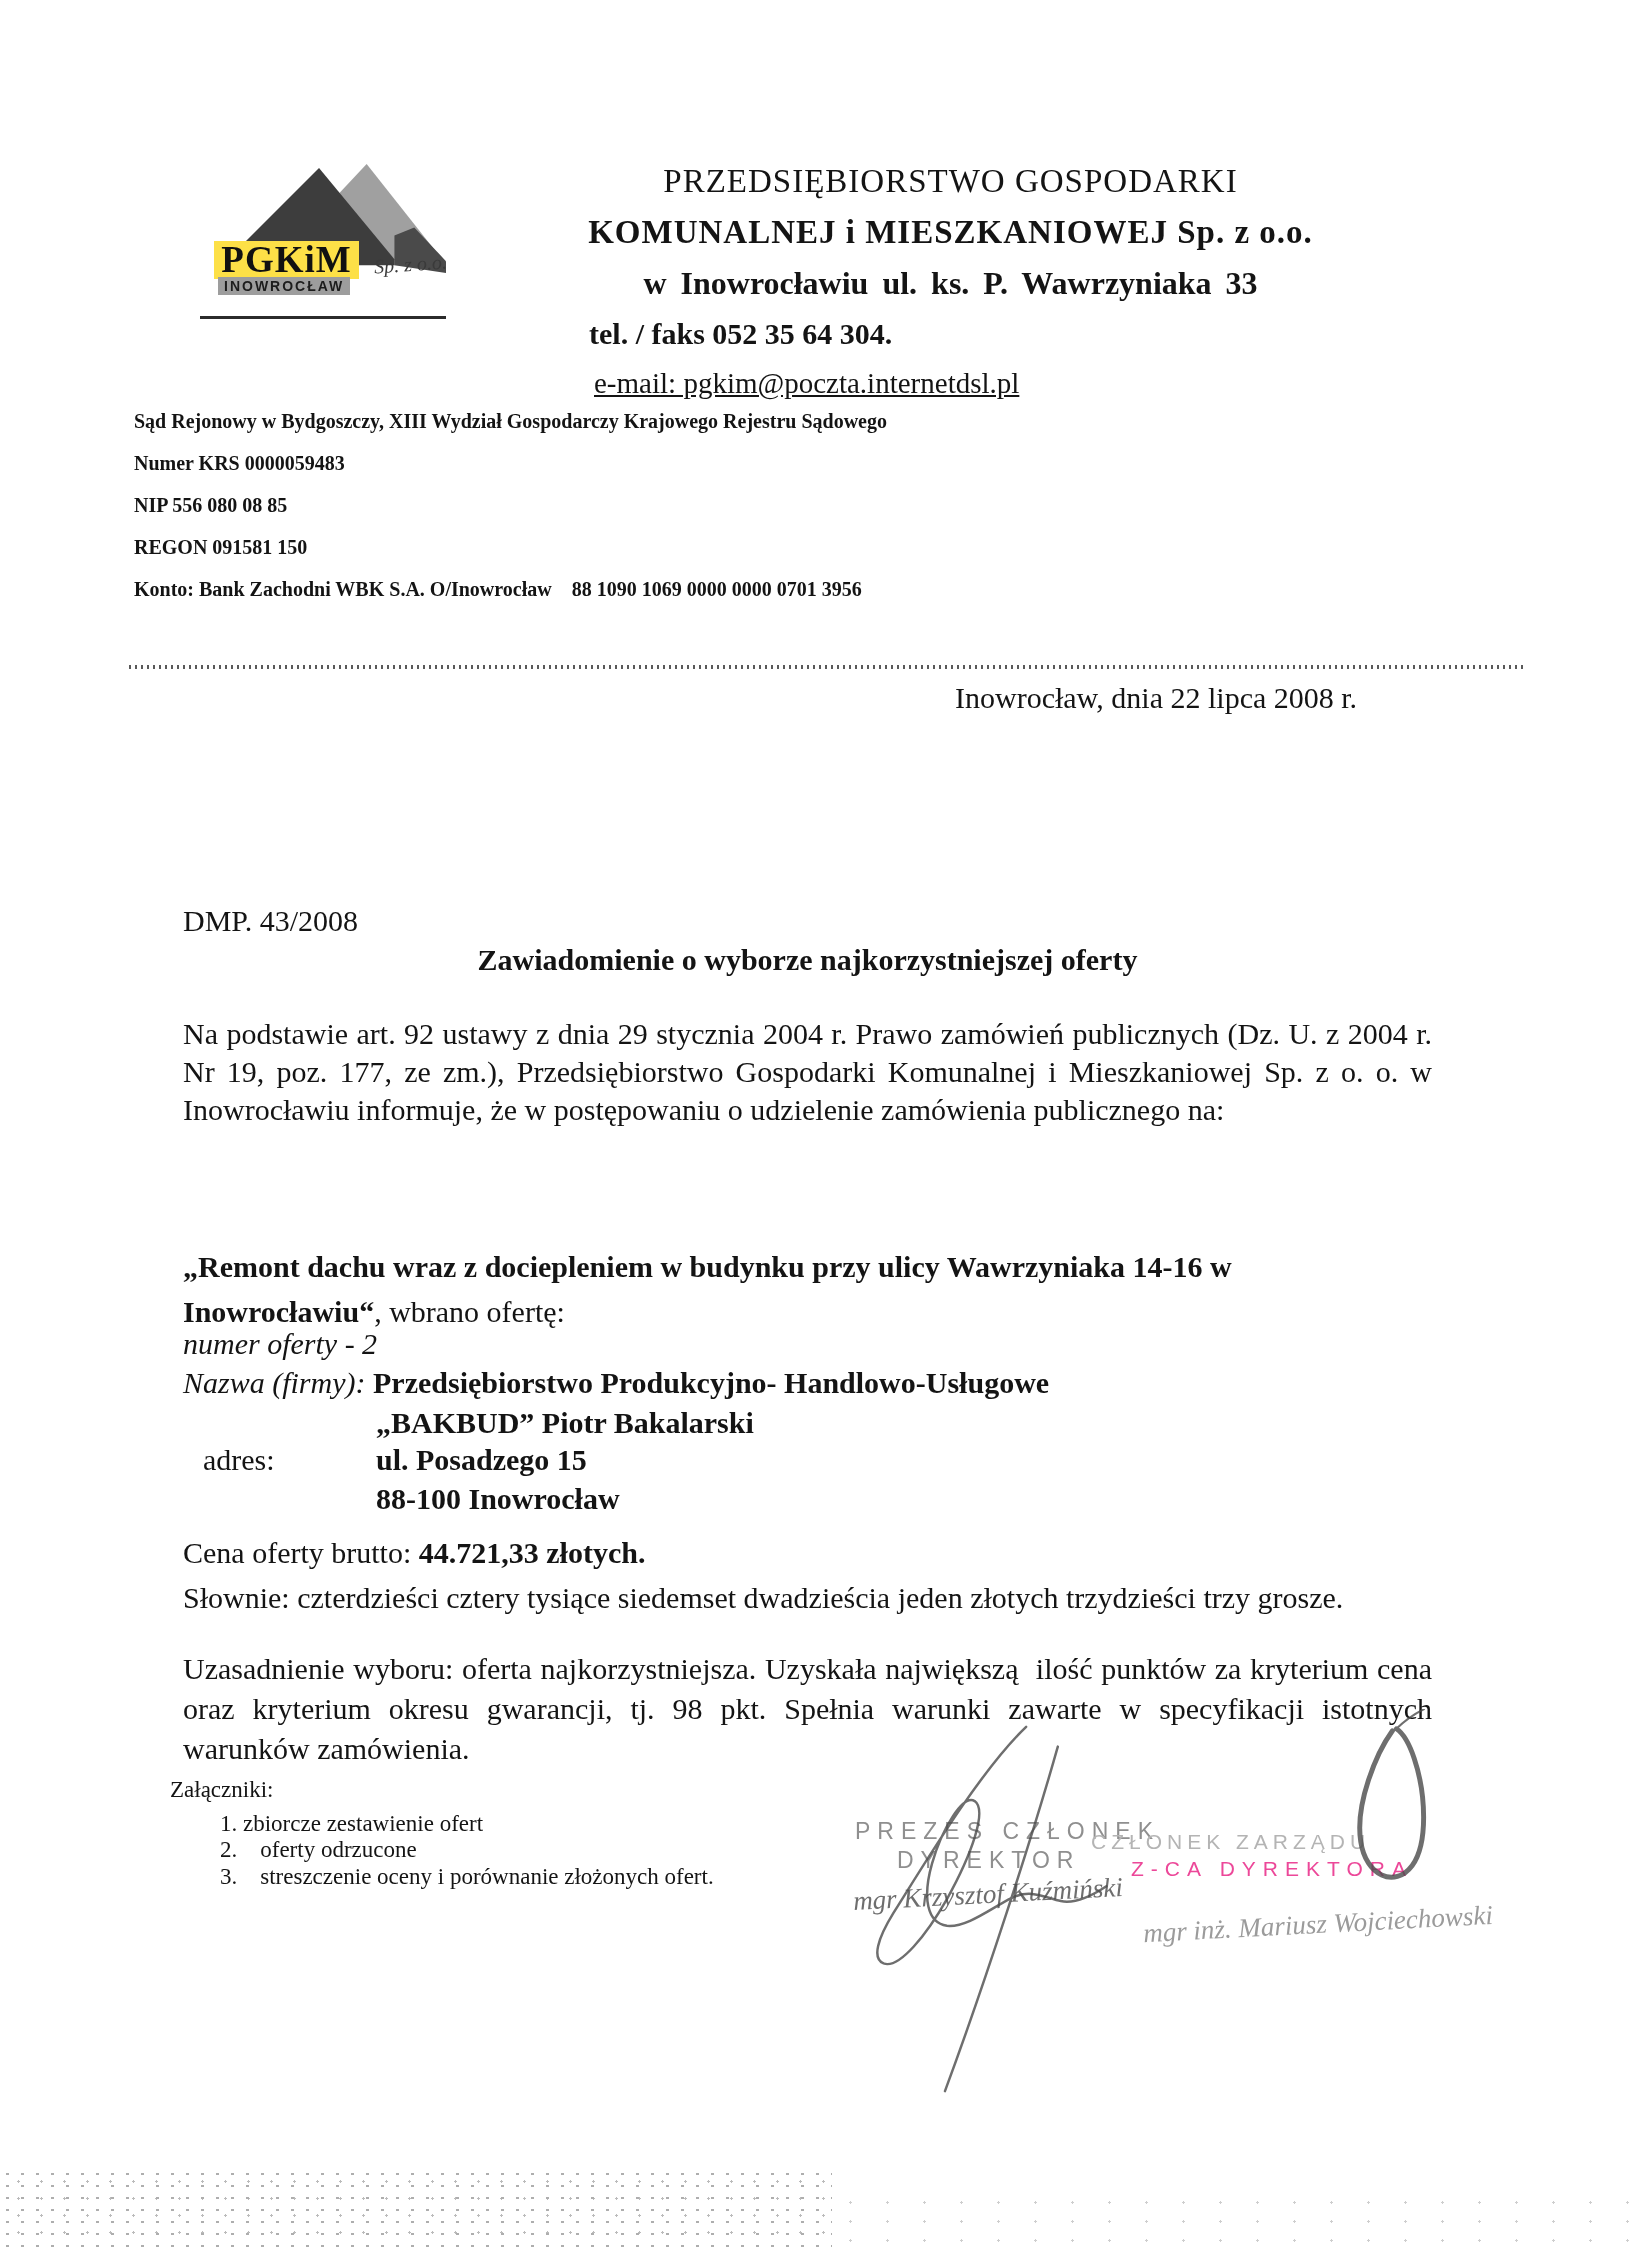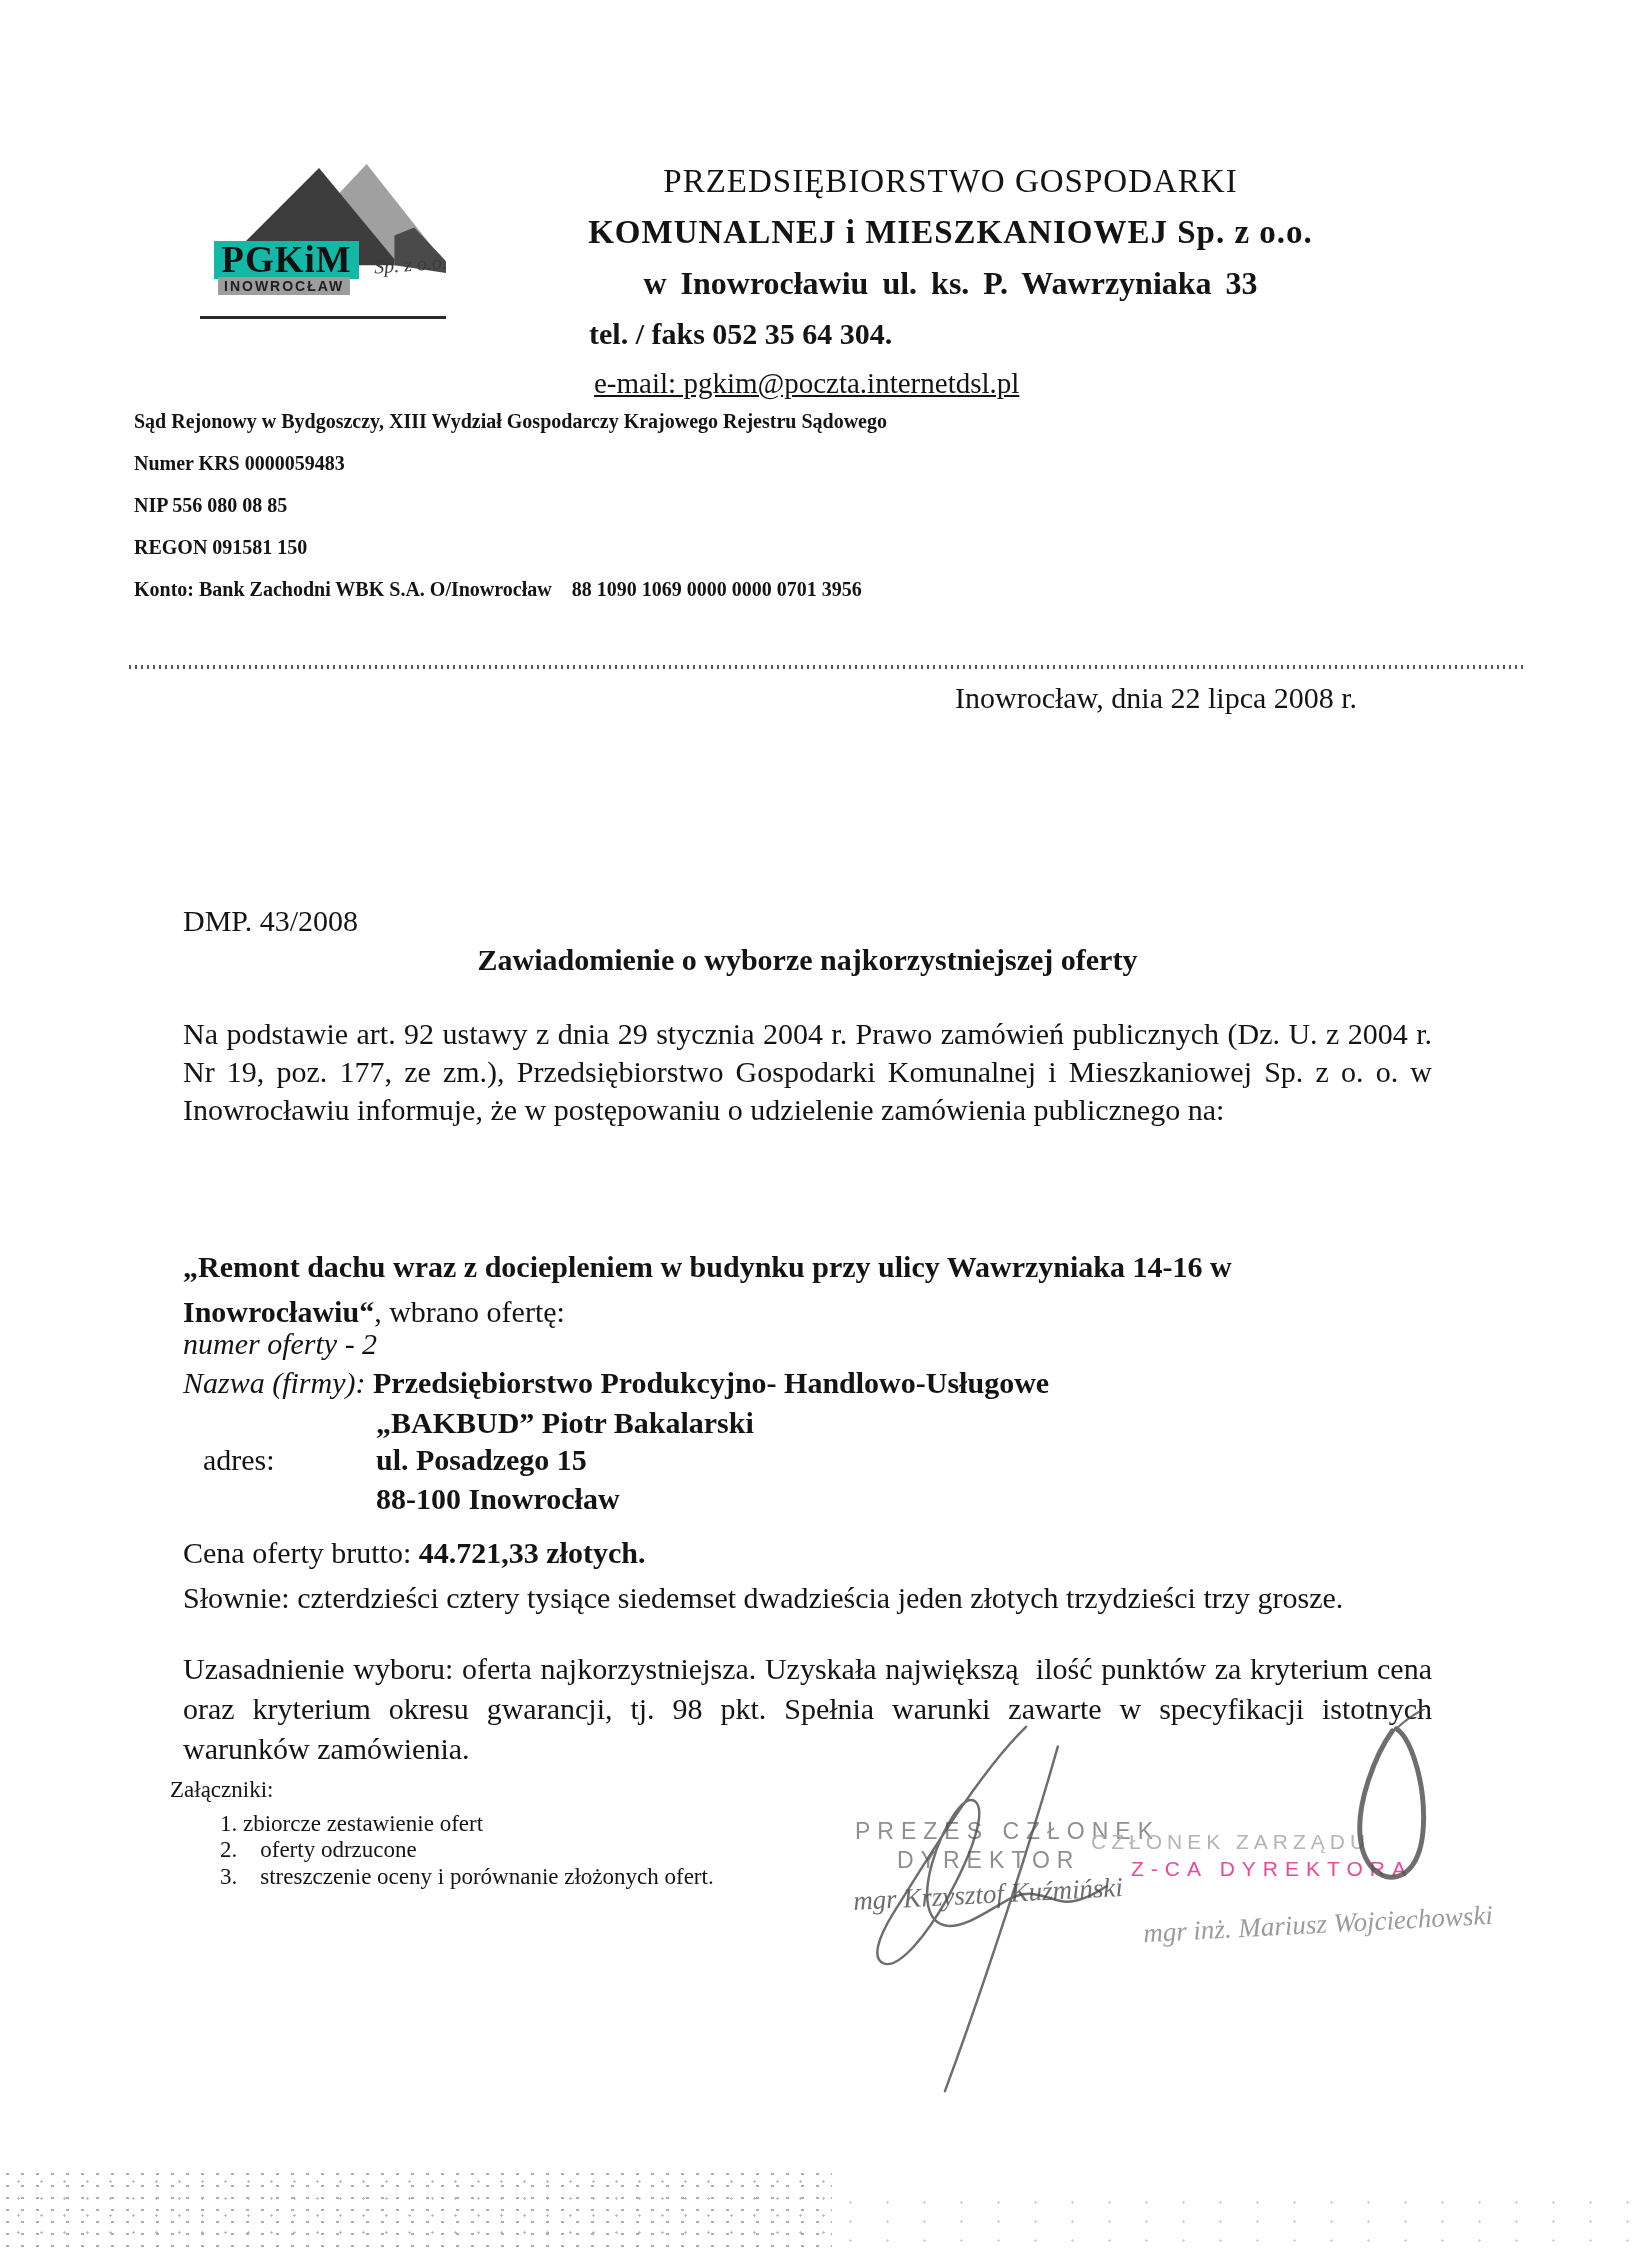--- a/index.html
+++ b/index.html
@@ -10,21 +10,21 @@
     color:#141414;
   }
   .abs { position:absolute; }
   .pre { white-space:pre-wrap; }
 
   
   .logo { left:200px; top:156px; width:246px; height:160px; border-bottom:3px solid #2b2b2b; }
   .logo-mountains { position:absolute; left:0; top:2px; width:246px; height:127px; }
   .logo-word {
     position:absolute; left:14px; top:85px; width:145px; height:38px;
-    background:#14b8a6; font-weight:bold; font-size:37px; letter-spacing:1px;
+    background:#fde047; font-weight:bold; font-size:37px; letter-spacing:1px;
     line-height:38px; text-align:center; color:#111;
   }
   .logo-city {
     position:absolute; left:18px; top:121px; padding:0 6px;
     background:#9d9d9d; color:#1d1d1d; font-weight:bold;
     font-size:14px; letter-spacing:2px; line-height:18px;
     font-family:"Liberation Sans",sans-serif;
   }
   .logo-suffix {
     position:absolute; left:174px; top:97px; font-style:italic; font-size:20px;

